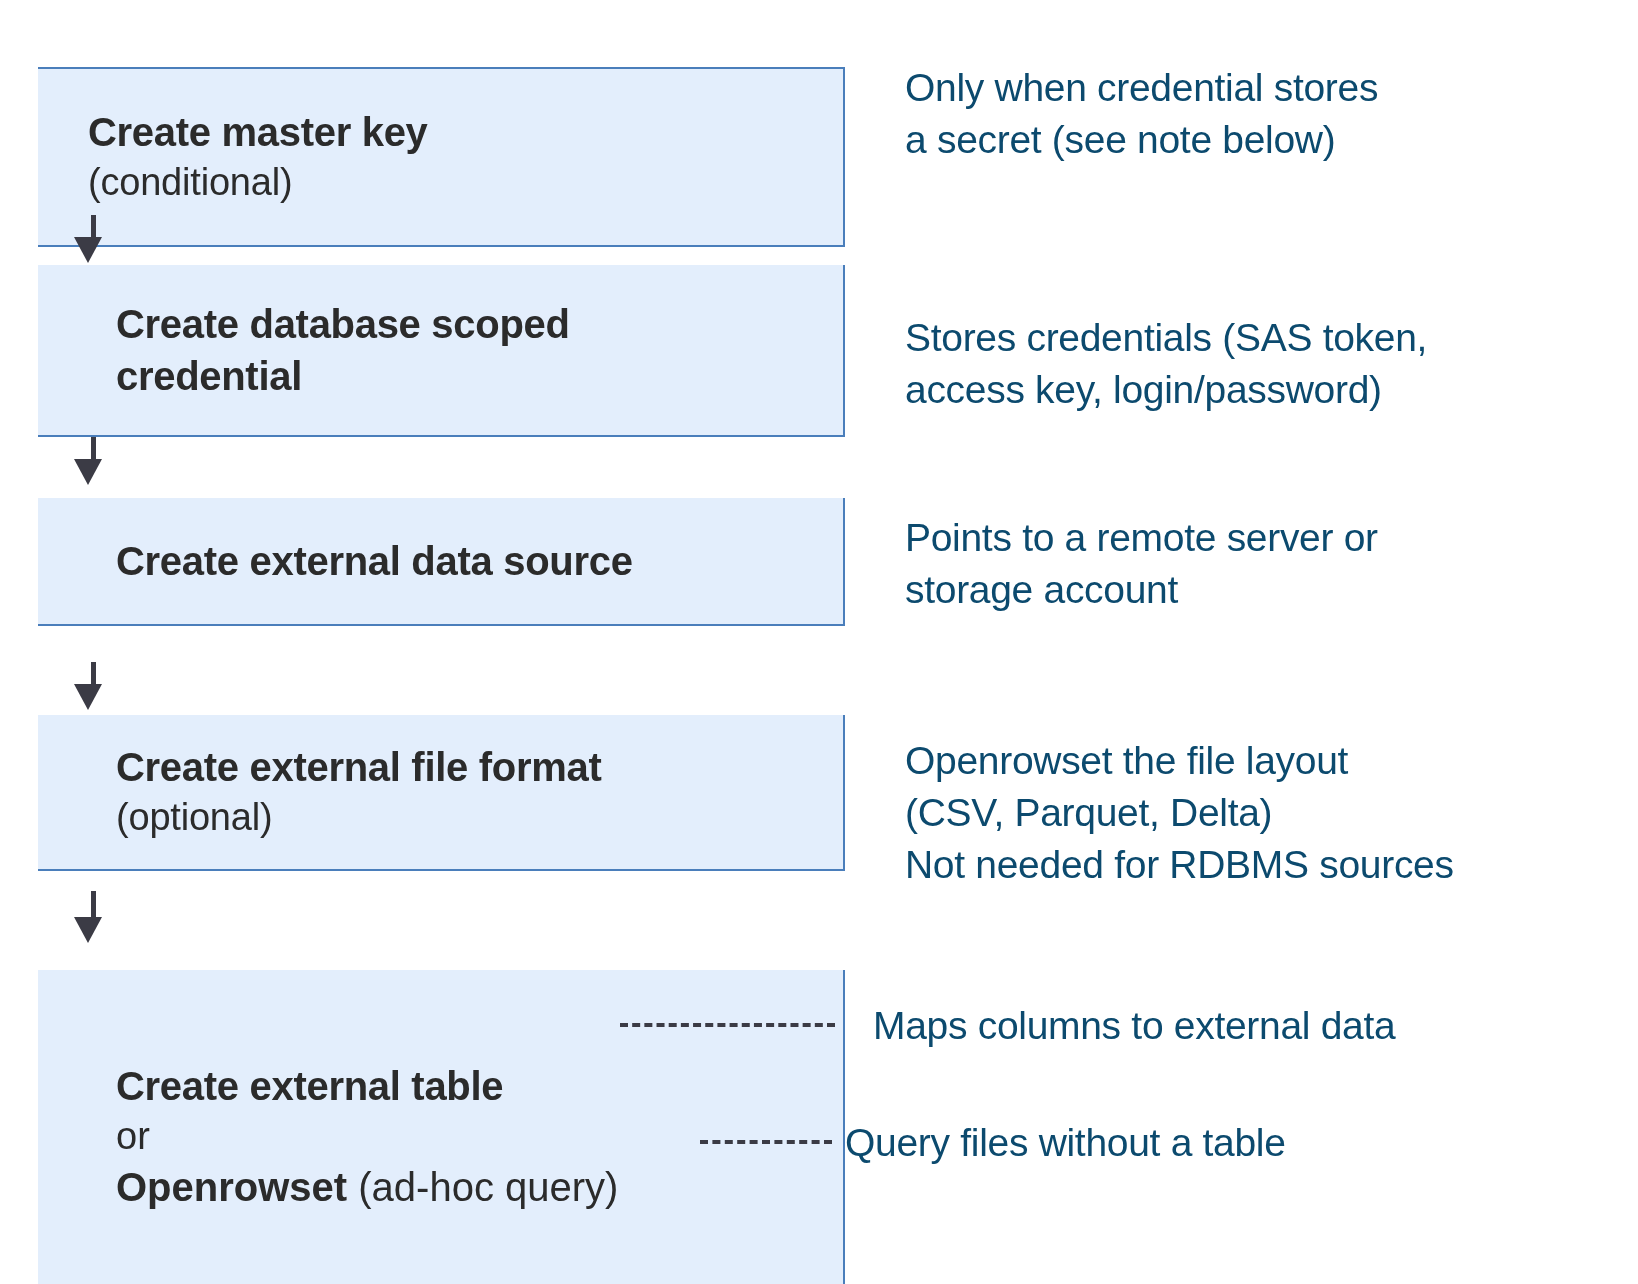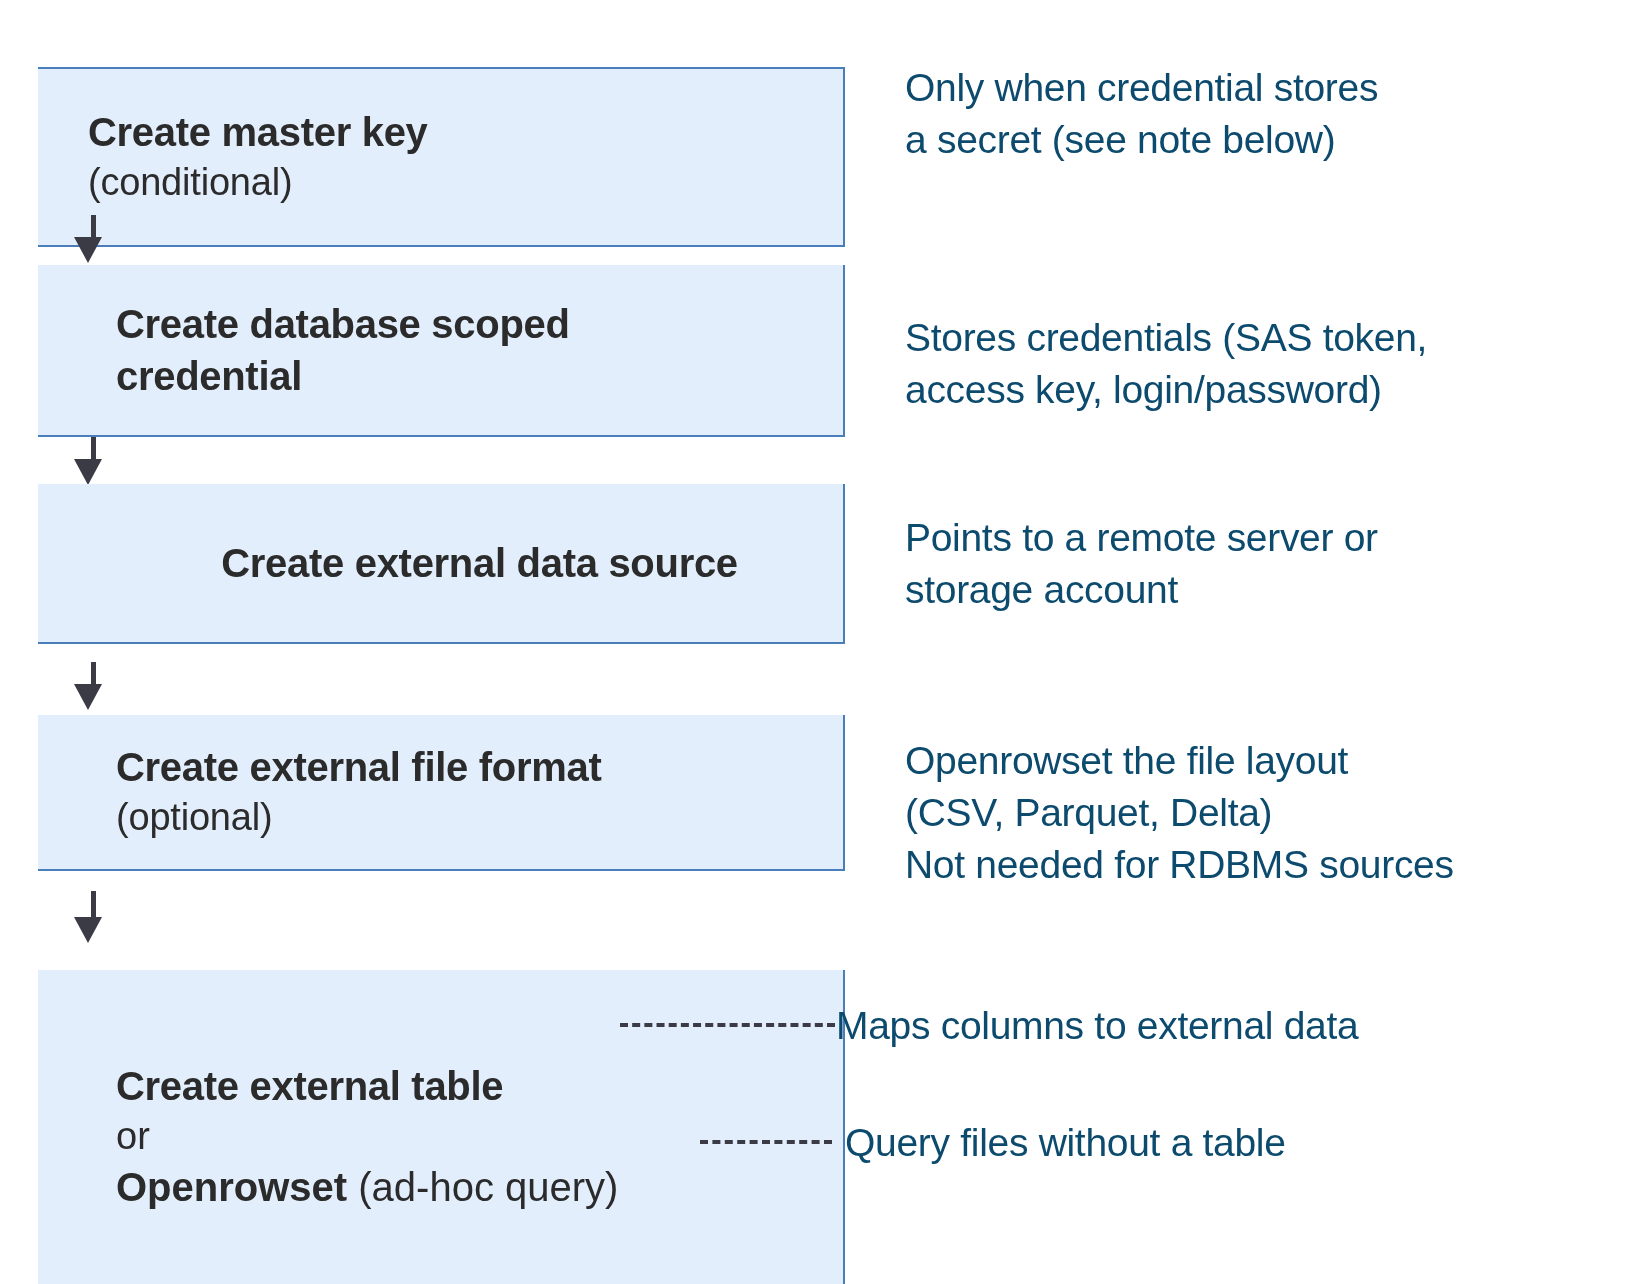--- a/index.html
+++ b/index.html
@@ -123,21 +123,21 @@
     </div>
   </div>
   <div class="note" style="top:312px;">Stores credentials (SAS token,
 access key, login/password)</div>
 
   <div class="arrow" style="top:437px; height:48px;">
     <div class="shaft" style="height:26px;"></div>
     <div class="head" style="top:22px;"></div>
   </div>
 
-  <div class="step-box no-top" style="top:484px; height:160px;text-align:center;">
+  <div class="step-box no-top" style="top:498px; height:128px;">
     <div class="step-text">
       <div class="step-title">Create external data source</div>
     </div>
   </div>
   <div class="note" style="top:512px;">Points to a remote server or
 storage account</div>
 
   <div class="arrow" style="top:662px; height:48px;">
     <div class="shaft" style="height:26px;"></div>
     <div class="head" style="top:22px;"></div>
@@ -162,18 +162,18 @@
     <div class="step-text">
       <div class="step-title">Create external table</div>
       <div class="or-line">or</div>
       <div style="font-size:40px;">
         <span class="inline-bold">Openrowset</span><span class="inline-reg"> (ad-hoc query)</span>
       </div>
     </div>
   </div>
 
   <div class="dashed" style="left:620px; top:1023px; width:215px;"></div>
-  <div class="note" style="top:1000px; left:836px;">Maps columns to external data</div>
+  <div class="note" style="top:1000px; left:873px;">Maps columns to external data</div>
 
   <div class="dashed" style="left:700px; top:1140px; width:132px;"></div>
   <div class="note" style="top:1117px; left:845px;">Query files without a table</div>
 
 </div>
 
 </body></html>

